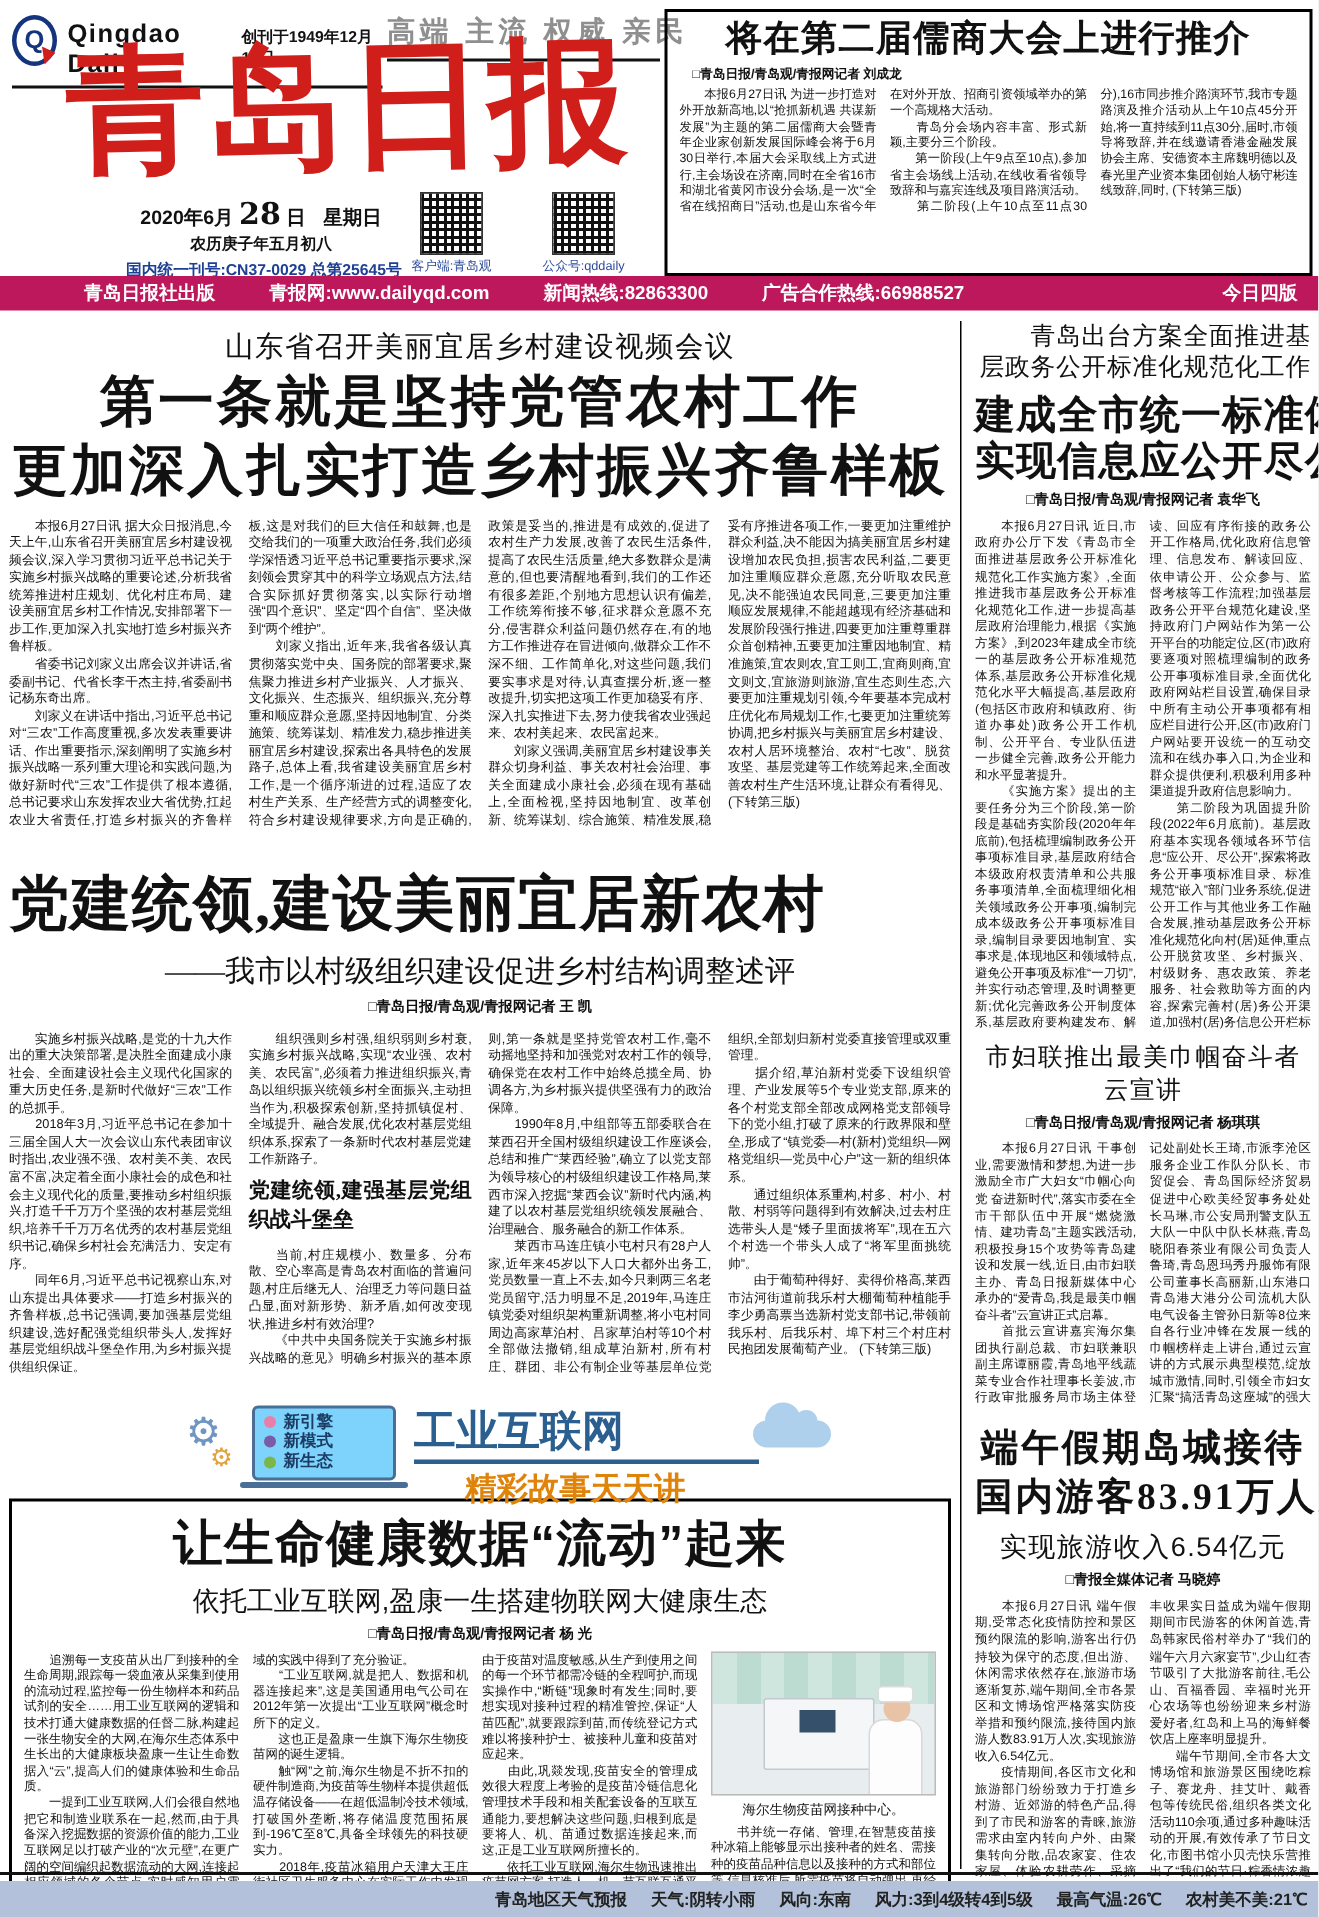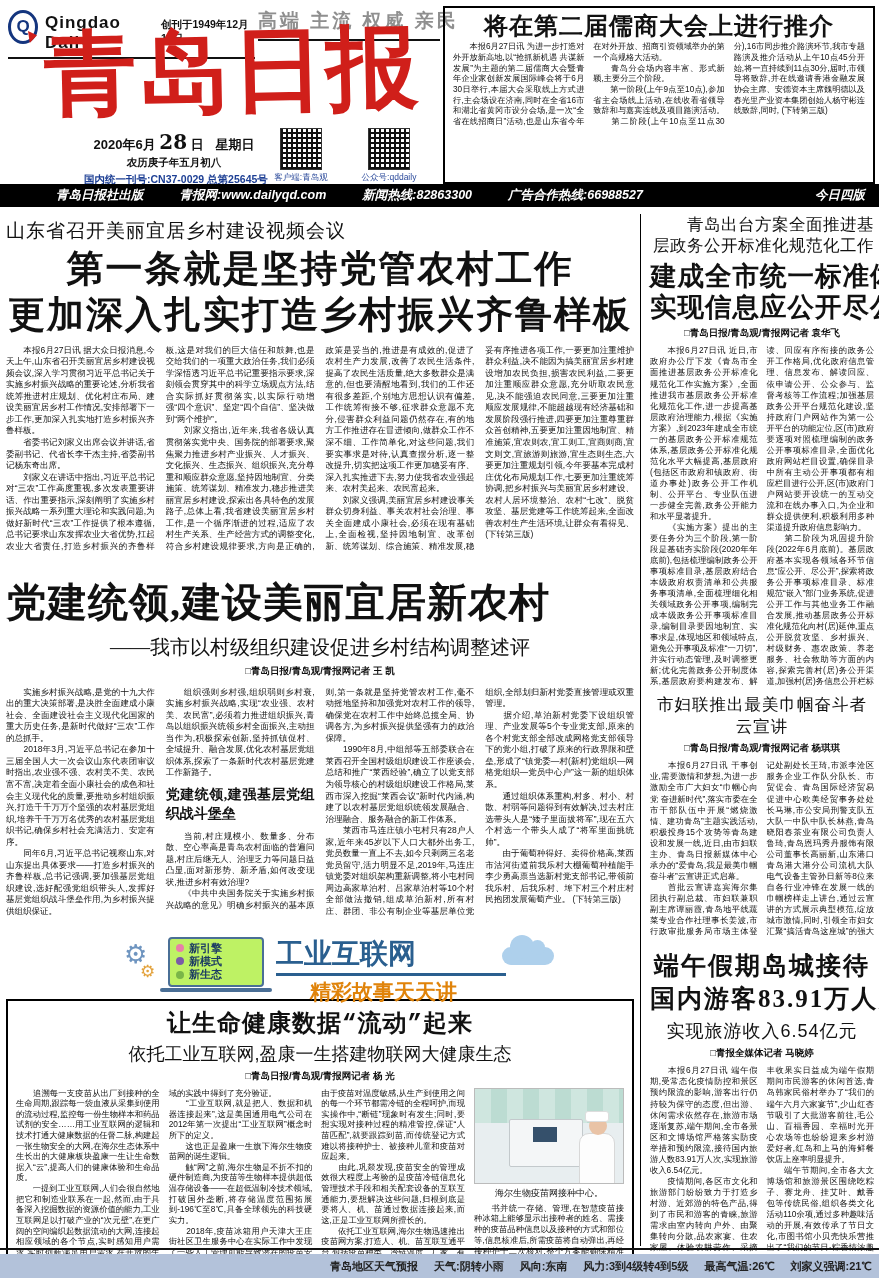--- a/index.html
+++ b/index.html
@@ -36,61 +36,61 @@
   .top-story{position:absolute;left:443px;top:6px;width:432px;height:178px;border:2px solid #000;
              box-sizing:border-box;padding:4px 8px;}
   .ts-headline{font-family:"Liberation Serif",serif;font-weight:bold;font-size:24px;line-height:1.18;
                text-align:center;letter-spacing:1px;}
   .ts-sub{font-size:15px;text-align:center;margin-top:3px;}
   .ts-byline{font-size:8.5px;font-weight:bold;margin-top:4px;text-indent:1em;}
   .ts-body{margin-top:2px;height:88px;column-count:3;column-gap:9px;font-size:8.2px;line-height:1.3;
            text-align:justify;overflow:hidden;}
   .bodytext{margin:0;white-space:pre-line;}
   
-  .info-bar{position:absolute;left:0;top:184px;width:879px;height:23px;background:#000000;color:#fff;
+  .info-bar{position:absolute;left:0;top:184px;width:879px;height:23px;background:#be185d;color:#fff;
             font-size:12.5px;font-weight:bold;display:flex;align-items:center;gap:36px;padding-left:56px;
-            box-sizing:border-box;font-style:italic;}
+            box-sizing:border-box;}
   .info-bar .pages{margin-left:auto;margin-right:14px;}
   
   .vrule{position:absolute;left:640px;top:214px;height:1032px;border-left:1px solid #000;}
   .left-region{position:absolute;left:6px;top:212px;width:628px;}
   .right-region{position:absolute;left:650px;top:214px;width:224px;}
-  .kicker{font-size:19px;margin-top:6px;letter-spacing:1px;}
+  .kicker{text-align:center;font-size:19px;margin-top:6px;letter-spacing:1px;}
   .hl-main{font-family:"Liberation Serif",serif;font-weight:bold;font-size:37px;line-height:1.13;
            text-align:center;letter-spacing:2px;white-space:nowrap;margin-top:4px;}
   .body-cols{margin-top:9px;text-align:justify;overflow:hidden;font-size:8.5px;line-height:1.36;}
   .cols4{column-count:4;column-gap:11px;height:220px;}
   .party-hl{font-family:"Liberation Serif",serif;font-weight:bold;font-size:40px;text-align:left;
             letter-spacing:1px;margin-top:10px;white-space:nowrap;}
   .party-sub{font-family:"Liberation Serif",serif;font-size:20px;text-align:center;margin-top:4px;}
   .byline{font-size:9.5px;font-weight:bold;text-align:center;margin-top:4px;}
   .cols4b{column-count:4;column-gap:11px;height:240px;}
   .inline-subhead{font-family:"Liberation Serif",serif;font-weight:bold;font-size:14px;line-height:1.35;
                   margin:7px 0;}
   
   .banner{position:relative;width:430px;height:60px;margin:8px auto 0 118px;}
   .gear{position:absolute;color:#6f95c0;font-size:26px;left:0;top:4px;}
   .gear.g2{color:#e3a23c;font-size:17px;left:16px;top:26px;}
   .laptop{position:absolute;left:44px;top:2px;width:96px;height:50px;border:2px solid #4a6f96;border-radius:4px;
-          background:#bef264;padding:3px 6px;box-sizing:border-box;}
+          background:#7dd3fc;padding:3px 6px;box-sizing:border-box;}
   .laptop::after{content:"";position:absolute;left:-10px;bottom:-7px;width:112px;height:4px;background:#4a6f96;border-radius:2px;}
   .badge{display:flex;align-items:center;gap:5px;font-size:11px;font-weight:bold;color:#1c3c63;line-height:1.2;}
   .dot{width:8px;height:8px;border-radius:50%;display:inline-block;}
   .d1{background:#e87fa8;} .d2{background:#7a5ba8;} .d3{background:#7ab648;}
   .ban-right{position:absolute;left:152px;top:0;width:230px;}
   .ban-title{font-family:"Liberation Serif",serif;font-weight:bold;font-size:28px;color:#2a5f8f;
              border-bottom:3px solid #2a5f8f;padding-right:70px;white-space:nowrap;}
   .ban-sub{font-family:"Liberation Serif",serif;font-weight:bold;font-size:21px;color:#e0830a;
            margin:2px 0 0 34px;white-space:nowrap;}
   .cloud{position:absolute;right:0;top:12px;width:52px;height:18px;background:#aed0ec;border-radius:18px;}
   .cloud::before{content:"";position:absolute;width:24px;height:24px;background:#aed0ec;border-radius:50%;top:-12px;left:8px;}
   .cloud::after{content:"";position:absolute;width:15px;height:15px;background:#aed0ec;border-radius:50%;top:-7px;left:28px;}
   
   .health-box{border:2px solid #000;margin-top:4px;padding:6px 8px;height:292px;box-sizing:border-box;}
-  .health-hl{font-family:Liberation Mono, monospace;font-weight:bold;font-size:24px;text-align:center;
+  .health-hl{font-family:Liberation Sans, sans-serif;font-weight:bold;font-size:33px;text-align:center;
              letter-spacing:1px;white-space:nowrap;}
   .health-sub{font-size:18px;text-align:center;margin-top:3px;}
   .health-row{display:flex;gap:9px;margin-top:5px;height:196px;}
   .health-left{width:452px;column-count:3;column-gap:9px;font-size:8.3px;line-height:1.28;
                text-align:justify;overflow:hidden;}
   .health-right{width:150px;display:flex;flex-direction:column;}
   .photo{position:relative;width:150px;height:96px;background:#e8eef0;overflow:hidden;border:1px solid #bbb;box-sizing:border-box;}
   .ph-wall{position:absolute;left:0;top:0;width:100%;height:34px;
      background:repeating-linear-gradient(90deg,#cfe6df 0 16px,#bcdcd2 16px 32px);}
   .ph-machine{position:absolute;left:34px;top:30px;width:72px;height:46px;background:#f4f6f7;border:1px solid #c3c9cc;border-radius:2px;}
@@ -153,20 +153,21 @@
     <div class="qr">
       <div class="qr-img"></div>
       <div class="qr-label">公众号:qddaily</div>
     </div>
   </div>
 
   <section class="top-story">
     <div class="ts-headline">
       <div>将在第二届儒商大会上进行推介</div>
     </div>
+    <div class="ts-byline">□青岛日报/青岛观/青报网记者 刘成龙</div>
     <div class="ts-body">
       <p class="bodytext">　　本报6月27日讯 为进一步打造对外开放新高地,以“抢抓新机遇 共谋新发展”为主题的第二届儒商大会暨青年企业家创新发展国际峰会将于6月30日举行,本届大会采取线上方式进行,主会场设在济南,同时在全省16市和湖北省黄冈市设分会场,是一次“全省在线招商日”活动,也是山东省今年在对外开放、招商引资领域举办的第一个高规格大活动。
 　　青岛分会场内容丰富、形式新颖,主要分三个阶段。
 　　第一阶段(上午9点至10点),参加省主会场线上活动,在线收看省领导致辞和与嘉宾连线及项目路演活动。
 　　第二阶段(上午10点至11点30分),16市同步推介路演环节,我市专题路演及推介活动从上午10点45分开始,将一直持续到11点30分,届时,市领导将致辞,并在线邀请香港金融发展协会主席、安德资本主席魏明德以及春光里产业资本集团创始人杨守彬连线致辞,同时, (下转第三版)</p>
     </div>
   </section>
 
   <div class="info-bar">
     <span>青岛日报社出版</span>
@@ -306,17 +307,17 @@
     </div>
   </div>
 
   <div class="bottom-rule"></div>
   <div class="weather-bar">
     <span>青岛地区天气预报</span>
     <span>天气:阴转小雨</span>
     <span>风向:东南</span>
     <span>风力:3到4级转4到5级</span>
     <span>最高气温:26℃</span>
-    <span>刘家义强调:21℃</span>
+    <span>农村美不美:21℃</span>
     <span>青岛气象台提供</span>
   </div>
 
 </div>
 
 </body></html>

